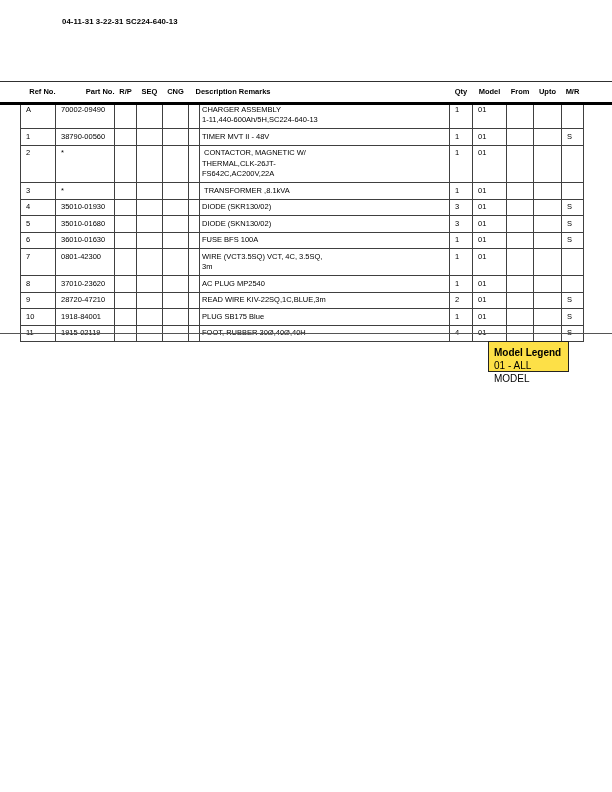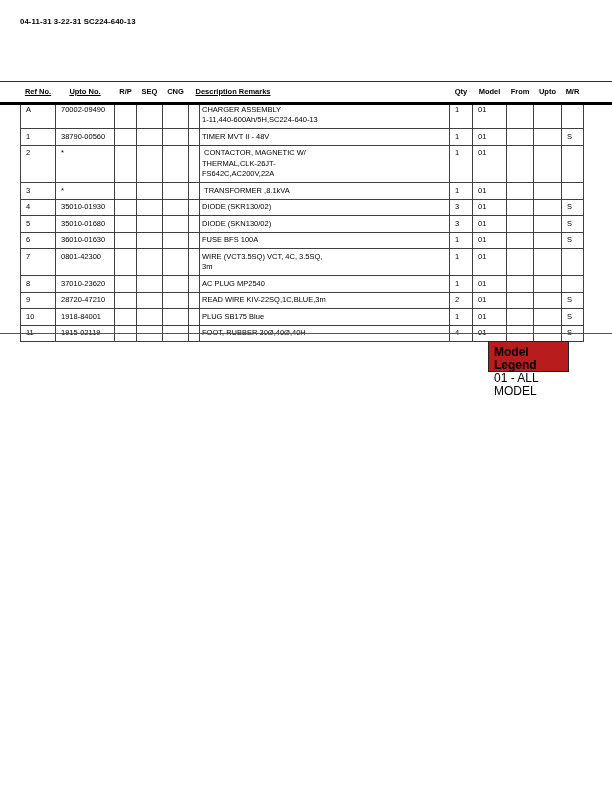--- a/index.html
+++ b/index.html
@@ -3,54 +3,54 @@
 <meta charset="utf-8">
 <style>
   html,body{margin:0;padding:0;}
   body{
     width:612px;height:792px;background:#ffffff;position:relative;
     font-family:"Liberation Sans","DejaVu Sans",sans-serif;
     color:#000;-webkit-font-smoothing:antialiased;
   }
   .page{position:absolute;inset:0;width:612px;height:792px;background:#fff;overflow:hidden;}
   .hdr-line{position:absolute;left:20px;font-size:7.8px;font-weight:bold;white-space:nowrap;letter-spacing:.1px;}
-  #ref-line{top:17px;}
+  #ref-line{top:17px;margin-left:42px;}
   #breadcrumb{top:40px;}
   .rule{position:absolute;left:0;right:0;background:#303030;}
   #rule-top{top:81px;height:1px;}
   #rule-thick{top:102px;height:2.5px;background:#000;}
   #rule-bottom{top:332.5px;height:1px;background:#555;}
   table#parts{
     position:absolute;left:20px;top:82px;width:563px;
     border-collapse:collapse;table-layout:fixed;
     font-size:7.5px;line-height:10.5px;
   }
   #parts col.c-ref{width:35px;}  #parts col.c-part{width:59px;}
   #parts col.c-rp{width:22px;}   #parts col.c-seq{width:26px;}
   #parts col.c-cng{width:26px;}  #parts col.c-sp{width:11px;}
   #parts col.c-desc{width:250px;}#parts col.c-qty{width:23px;}
   #parts col.c-model{width:34px;}#parts col.c-from{width:27px;}
   #parts col.c-upto{width:28px;} #parts col.c-mr{width:22px;}
   #parts thead th{
     height:20px;font-size:7.5px;font-weight:bold;text-align:center;
     padding:0;border:none;vertical-align:middle;white-space:nowrap;overflow:visible;
   }
-  #parts thead th.h-left{text-align:center;text-decoration:underline;}
-  #parts thead th.h-desc{text-align:left;padding-left:7px;text-decoration:underline;}
+  #parts thead th.h-left{text-align:right;}
+  #parts thead th.h-desc{text-align:left;padding-left:7px;}
   #parts tbody td{
     border:1px solid #404040;vertical-align:top;
     padding:2.5px 2px 2.5px 5px;white-space:pre-wrap;overflow:hidden;
   }
   #parts tbody tr:first-child td{border-top:none;}
   #parts tbody td.t-desc{padding-left:2px;margin-top:40px;}
   #parts tbody td.t-sp{padding:0;}
   #legend-box{
     position:absolute;left:488px;top:341px;width:81px;height:31px;
     border:1.2px solid #222;box-sizing:border-box;
-    padding:3.5px 0 0 5px;font-size:12px;line-height:13px;background:#b91c1c;
+    padding:3.5px 0 0 5px;font-size:10px;line-height:13px;background:#fde047;
   }
   #legend-title{font-weight:bold;}
 </style>
 </head>
 <body>
 
 <div class="page">
 
   <div class="hdr-line" id="ref-line">04-11-31 3-22-31 SC224-640-13</div>
 
@@ -68,21 +68,21 @@
         <col class="c-desc">
         <col class="c-qty">
       <col class="c-model">
         <col class="c-from">
         <col class="c-upto">
         <col class="c-mr">
     </colgroup>
     <thead>
       <tr>
         <th class="h-left">Ref No.</th>
-        <th class="h-left">Upto No.</th>
+        <th class="h-left">Part No.</th>
         <th>R/P</th>
         <th>SEQ</th>
         <th>CNG</th>
         <th class="h-desc" colspan="2">Description Remarks</th>
         <th>Qty</th>
         <th>Model</th>
         <th>From</th>
         <th>Upto</th>
         <th>M/R</th>
       </tr>

